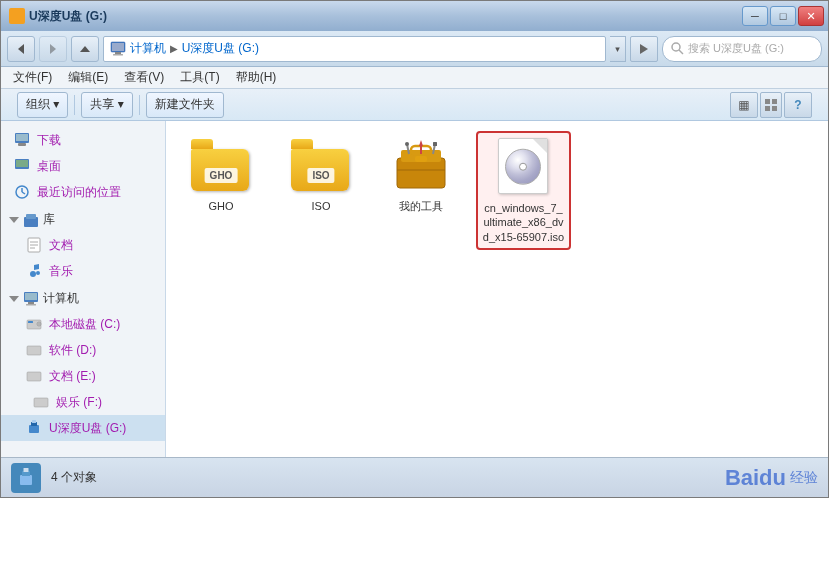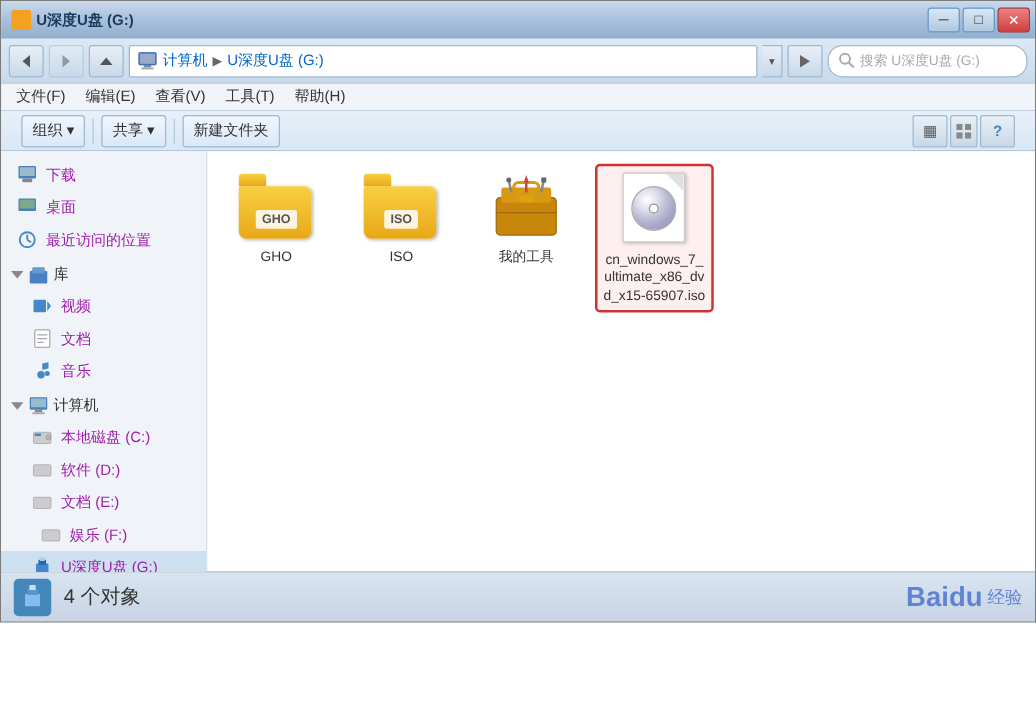--- a/index.html
+++ b/index.html
@@ -308,21 +308,21 @@
       height: 30px;
       background: #4488bb;
       border-radius: 4px;
       display: flex;
       align-items: center;
       justify-content: center;
       color: white;
       font-size: 16px;
     }
     .status-text {
-      font-size: 16px;
+      font-size: 12px;
       color: #333;
     }
     .status-spacer { flex: 1; }
 
     
     .menu-bar {
       height: 22px;
       background: #f0f4f8;
       display: flex;
       align-items: center;
@@ -475,29 +475,20 @@
       <div class="sidebar-section">
         <div class="sidebar-section-header">
           <svg width="10" height="10" viewBox="0 0 10 10">
             <polygon points="0,2 10,2 5,8" fill="#888"></polygon>
           </svg>
           <svg width="16" height="16" viewBox="0 0 16 16">
             <rect x="1" y="5" width="14" height="10" rx="1" fill="#4a7fc1"></rect>
             <rect x="3" y="2" width="10" height="5" rx="1" fill="#6699cc"></rect>
           </svg>
           <span>库</span>
-        </div>
-        <div class="sidebar-item" style="padding-left:24px;">
-          <div class="sidebar-icon">
-            <svg width="16" height="16" viewBox="0 0 16 16">
-              <rect x="1" y="3" width="10" height="10" rx="1" fill="#4488cc"></rect>
-              <polygon points="12,4 15,8 12,12" fill="#4488cc"></polygon>
-            </svg>
-          </div>
-          <span>视频</span>
         </div>
         <div class="sidebar-item" style="padding-left:24px;">
           <div class="sidebar-icon">
             <svg width="16" height="16" viewBox="0 0 16 16">
               <rect x="2" y="1" width="12" height="14" rx="1" fill="white" stroke="#aaa"></rect>
               <line x1="4" y1="5" x2="12" y2="5" stroke="#aaa" stroke-width="1"></line>
               <line x1="4" y1="8" x2="12" y2="8" stroke="#aaa" stroke-width="1"></line>
               <line x1="4" y1="11" x2="9" y2="11" stroke="#aaa" stroke-width="1"></line>
             </svg>
           </div>

